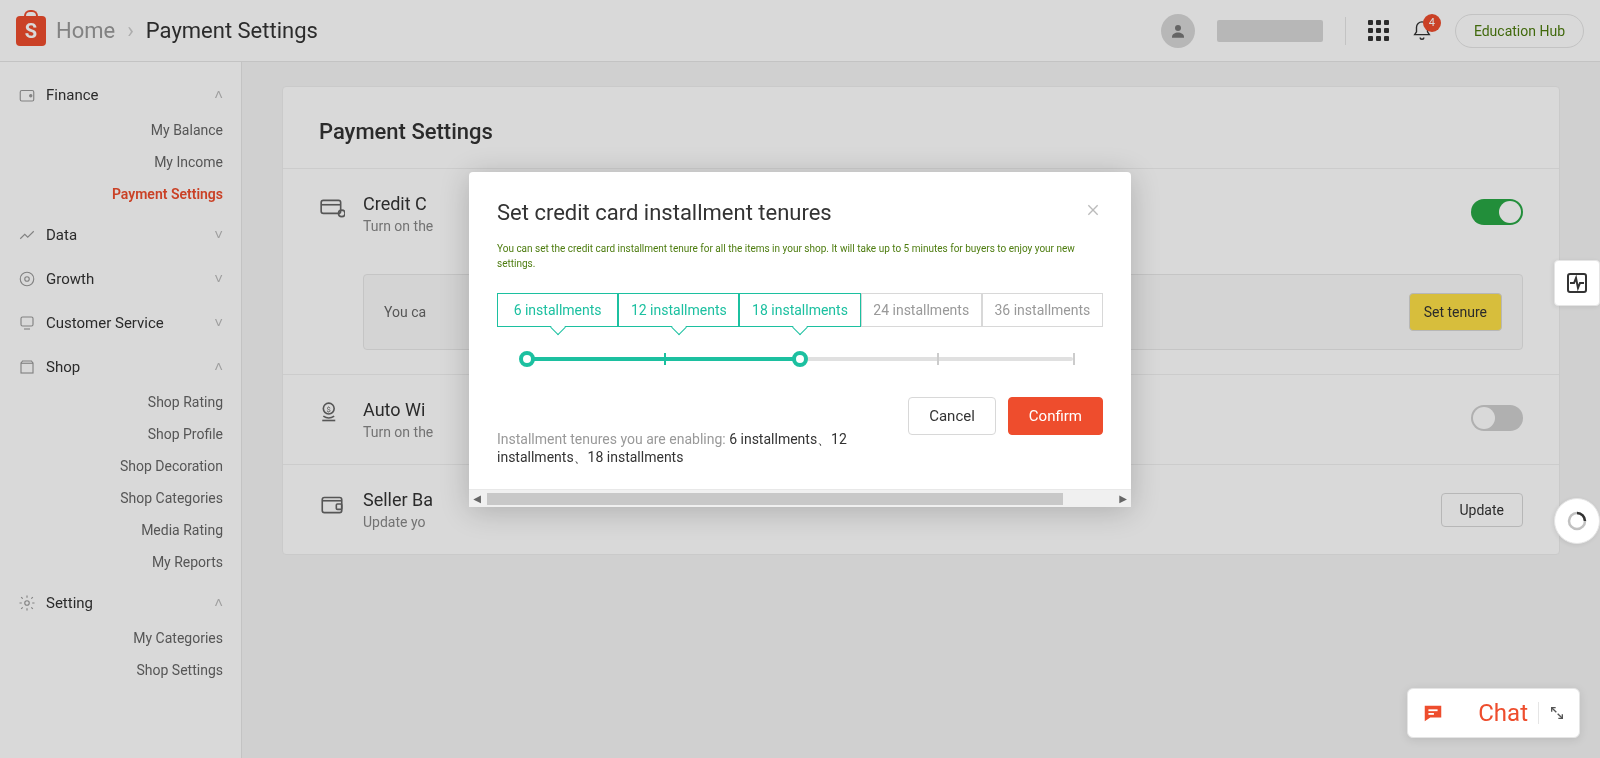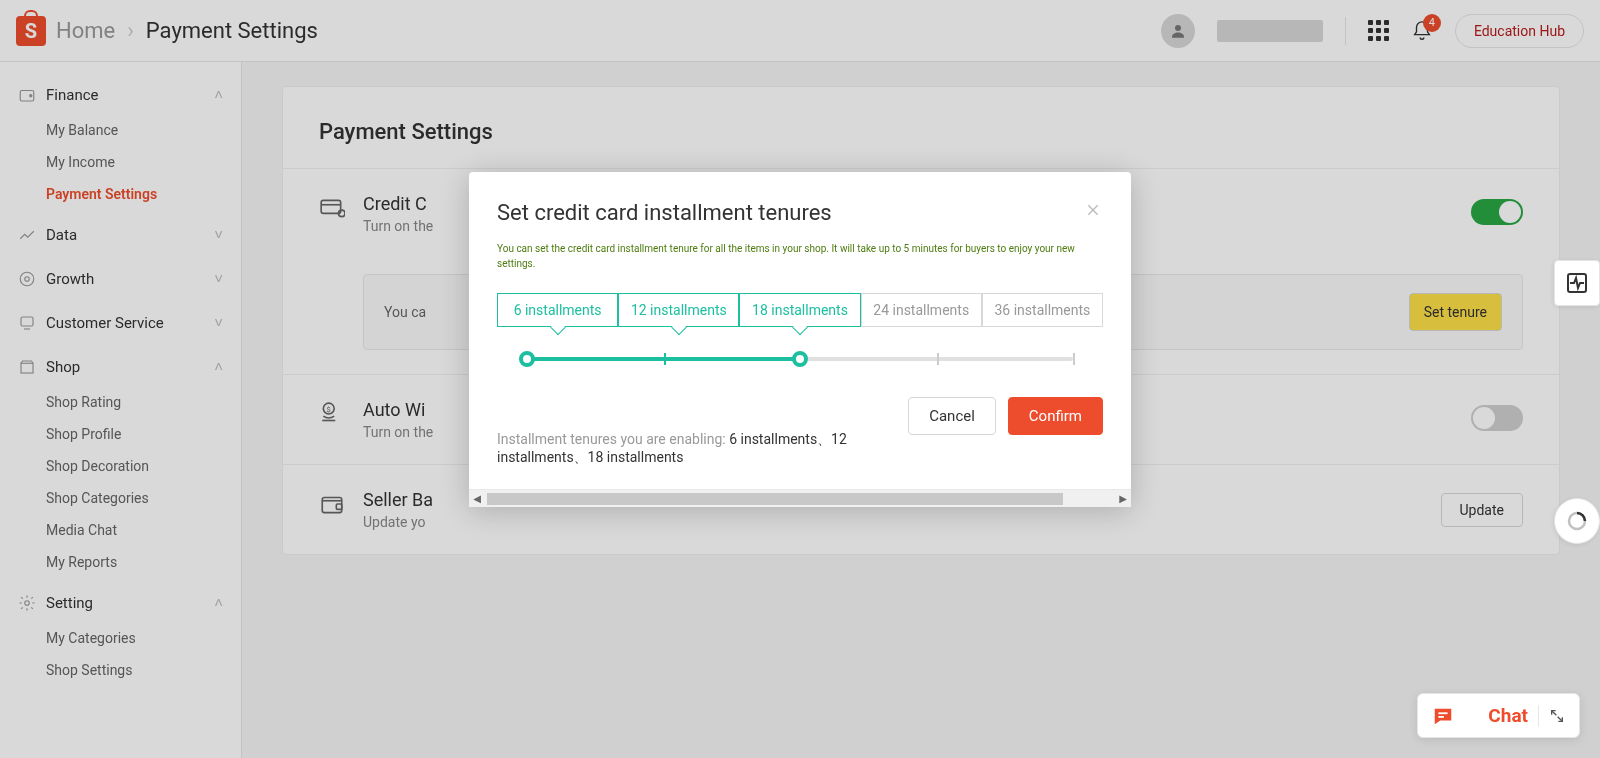--- a/index.html
+++ b/index.html
@@ -33,25 +33,25 @@
   .header-right{margin-left:auto;display:flex;align-items:center;gap:22px;}
   .avatar{width:34px;height:34px;border-radius:50%;background:#d8d8d8;display:flex;align-items:center;justify-content:center;}
   .avatar svg{fill:#777;}
   .user-bar{width:106px;height:22px;background:#d8d8d8;border-radius:2px;}
   .hdr-div{width:1px;height:28px;background:#e5e5e5;}
   .apps-icon{display:grid;grid-template-columns:repeat(3,5px);grid-gap:3px;}
   .apps-icon span{width:5px;height:5px;background:#333;border-radius:1px;}
   .bell-wrap{position:relative;}
   .bell-wrap svg{width:22px;height:22px;stroke:#333;fill:none;stroke-width:1.5;}
   .badge{position:absolute;top:-6px;right:-8px;background:var(--brand);color:#fff;border-radius:50%;width:18px;height:18px;font-size:11px;display:flex;align-items:center;justify-content:center;}
-  .edu-btn{border:1px solid #e5e5e5;background:#fff;border-radius:20px;padding:8px 18px;font-size:14px;color:#b91c1c;}
+  .edu-btn{border:1px solid #e5e5e5;background:#fff;border-radius:20px;padding:8px 18px;font-size:14px;color:#4d7c0f;}
 
   
   .sidebar{position:absolute;top:62px;left:0;width:242px;bottom:0;background:#fff;border-right:1px solid var(--border);padding:14px 0;overflow-y:auto;}
-  .sb-group{margin-bottom:6px;}
+  .sb-group{margin-bottom:6px;text-align:right;}
   .sb-head{display:flex;align-items:center;padding:10px 18px;color:#333;font-size:15px;cursor:pointer;}
   .sb-head .sb-icon{width:18px;height:18px;margin-right:10px;color:#999;display:flex;align-items:center;justify-content:center;}
   .sb-head .chev{margin-left:auto;color:#bbb;}
   .sb-item{padding:8px 18px 8px 46px;color:#666;font-size:14px;cursor:pointer;}
   .sb-item.active{color:var(--brand);font-weight:600;}
 
   
   .main{position:absolute;top:62px;left:242px;right:0;bottom:0;overflow-y:auto;}
   .card{margin:24px 40px;background:#fff;border-radius:4px;border:1px solid #eee;}
   .card-pad{padding:32px 36px 0 36px;}
@@ -71,21 +71,21 @@
   .toggle.off .knob{left:2px;}
   .sub-box{margin:16px 36px 24px 80px;border:1px solid #e8e8e8;background:#fafafa;border-radius:4px;padding:18px 20px;display:flex;align-items:center;}
   .ghost-btn{margin-left:auto;border:1px solid #d8d8d8;background:#fde047;border-radius:4px;padding:10px 14px;font-size:14px;color:#333;}
   .update-btn{border:1px solid #d8d8d8;background:#fff;border-radius:4px;padding:8px 18px;font-size:14px;color:#333;flex-shrink:0;margin-left:20px;margin-top:4px;}
 
   
   .floaters{position:absolute;right:0;top:260px;display:flex;flex-direction:column;gap:16px;z-index:70;}
   .floater{width:46px;height:46px;background:#fff;border:1px solid #e5e5e5;border-radius:4px;box-shadow:-1px 1px 4px rgba(0,0,0,0.08);display:flex;align-items:center;justify-content:center;color:#333;}
 
   .chat-btn{position:absolute;right:20px;bottom:20px;background:#fff;border:1px solid #e5e5e5;border-radius:6px;box-shadow:0 2px 10px rgba(0,0,0,0.1);padding:10px 14px;display:flex;align-items:center;gap:10px;z-index:70;}
-  .chat-btn .chat-txt{color:var(--brand);font-size:19px;font-weight:700;margin-left:24px;}
+  .chat-btn .chat-txt{color:var(--brand);font-size:24px;font-weight:400;margin-left:24px;}
   .chat-btn .chat-icon{width:22px;height:22px;}
   .chat-btn .sep{width:1px;height:22px;background:#e5e5e5;}
   .chat-btn .expand{color:#555;}
 
   
   .modal{position:absolute;left:50%;top:172px;transform:translateX(-50%);width:662px;background:#fff;border-radius:4px;box-shadow:0 4px 30px rgba(0,0,0,0.2);z-index:60;display:flex;flex-direction:column;}
   .modal-head{padding:28px 28px 8px 28px;display:flex;align-items:flex-start;}
   .modal-title{font-size:22px;color:#333;flex:1;}
   .modal-close{color:#bbb;font-size:20px;padding:2px;}
   .modal-body{padding:8px 28px 20px 28px;}
@@ -220,21 +220,21 @@
               <rect x="4" y="7" width="16" height="13"></rect>
             </svg>
           </span>
           <span>Shop</span>
           <span class="chev">˄</span>
         </div>
         <div class="sb-item">Shop Rating</div>
         <div class="sb-item">Shop Profile</div>
         <div class="sb-item">Shop Decoration</div>
         <div class="sb-item">Shop Categories</div>
-        <div class="sb-item">Media Chat</div>
+        <div class="sb-item">Media Rating</div>
         <div class="sb-item">My Reports</div>
       </div>
       <div class="sb-group">
         <div class="sb-head">
           <span class="sb-icon">
             <svg width="18" height="18" viewBox="0 0 24 24" fill="none" stroke="currentColor" stroke-width="1.5">
               <circle cx="12" cy="12" r="3"></circle>
               <path d="M12 2v3M12 19v3M4.2 4.2l2.1 2.1M17.7 17.7l2.1 2.1M2 12h3M19 12h3M4.2 19.8l2.1-2.1M17.7 6.3l2.1-2.1"></path>
             </svg>
           </span>

